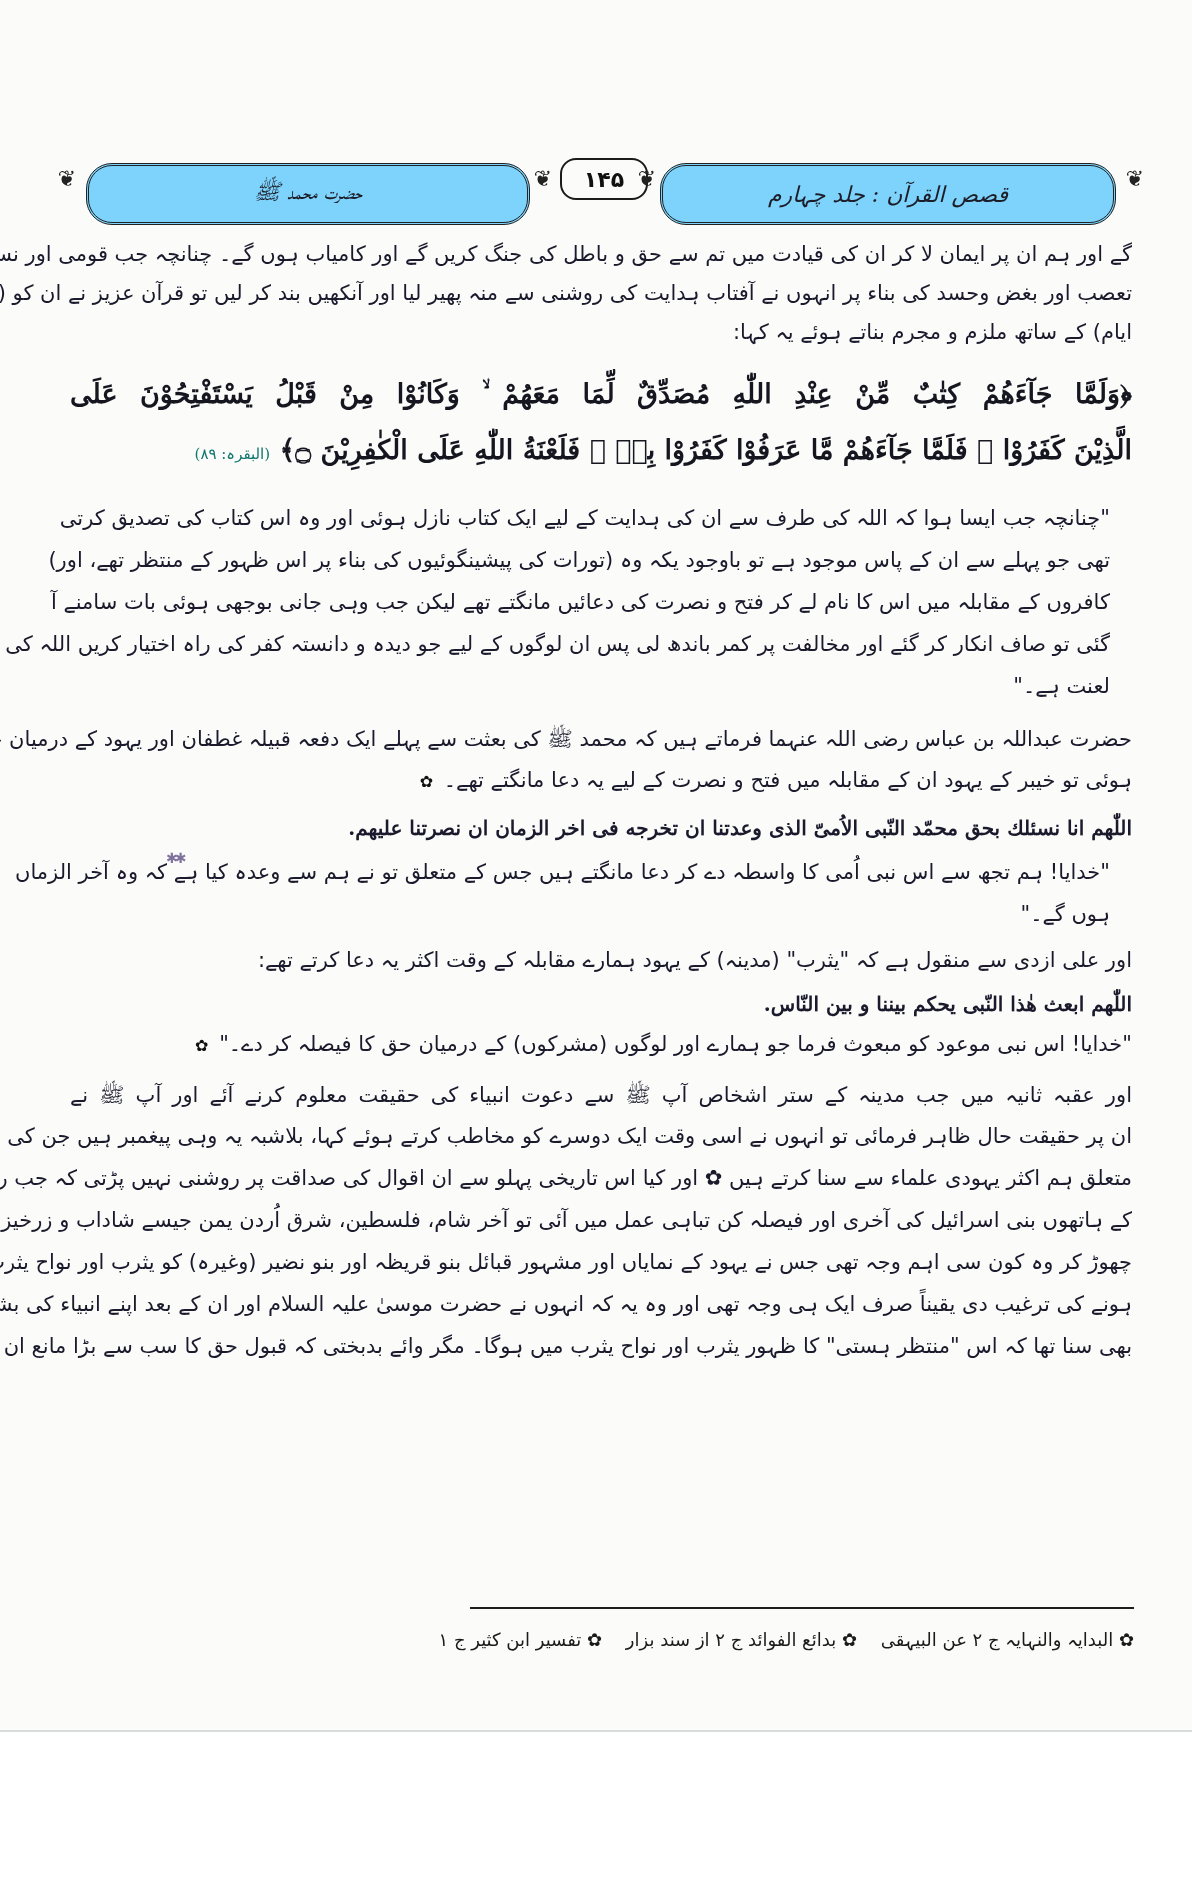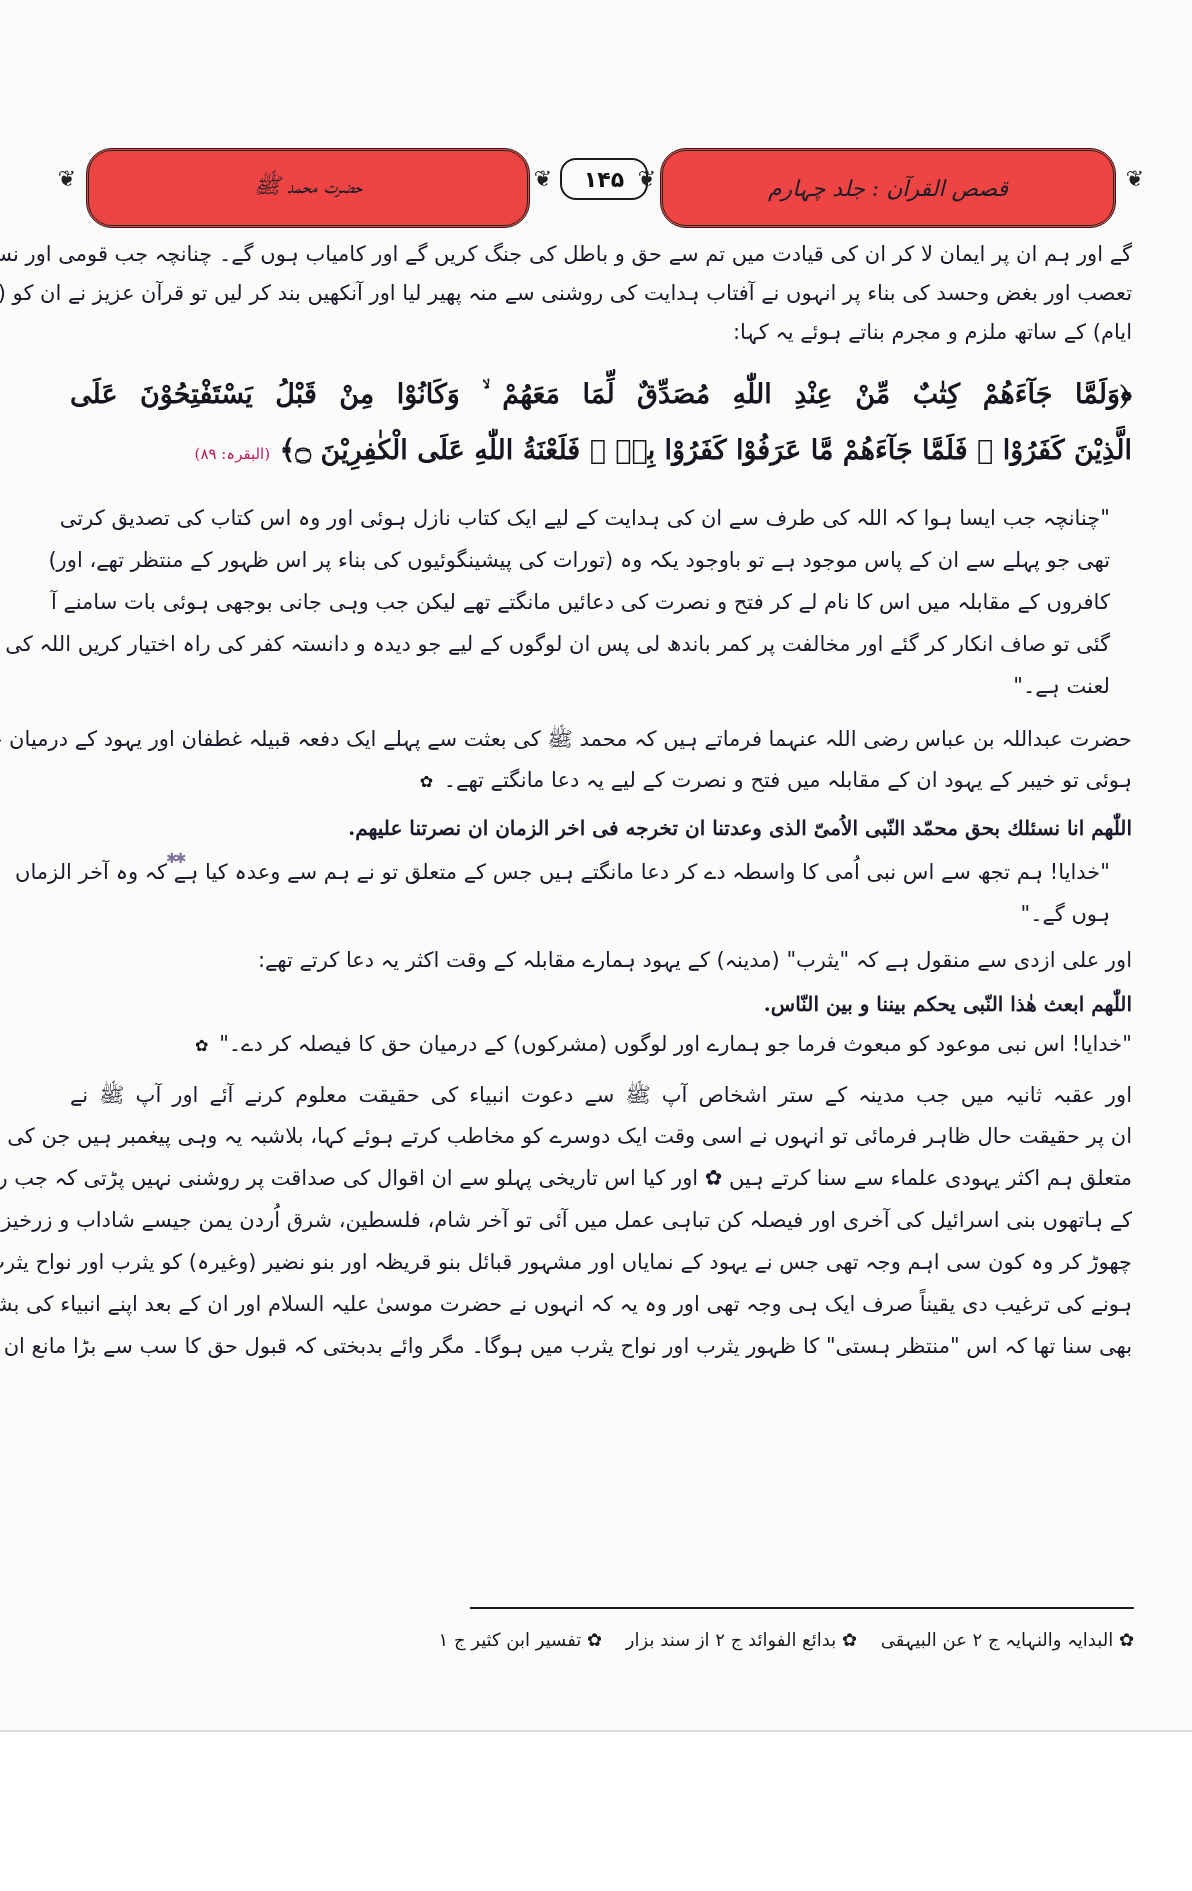--- a/index.html
+++ b/index.html
@@ -10,24 +10,24 @@
   .page {
     position: absolute; left: 0; top: 0; width: 1192px; height: 1730px;
     background: #fbfbfa;
   }
   .page-edge {
     position: absolute; left: 0; top: 1730px; width: 1192px; height: 2px; background: #d8dcdc;
   }
   
   .header { position: absolute; top: 148px; left: 48px; width: 1110px; height: 66px; }
   .cartouche {
-    position: absolute; top: 0; height: 80px; box-sizing: border-box;
+    position: absolute; top: 15px; height: 62px; box-sizing: border-box;
     border: 3px double #222; border-radius: 26px;
     display: flex; align-items: center; justify-content: center;
-    background: #ef4444;
+    background: #7dd3fc;
   }
   .cartouche.left { left: 38px; width: 444px; }
   .cartouche.right { left: 612px; width: 456px; }
   .cartouche span {
     font-family: "DejaVu Serif", serif; font-size: 22px; font-style: italic; color: #1d1d28;
     direction: rtl;
   }
   .flourish {
     position: absolute; top: 18px; width: 30px; height: 26px; color: #222; font-size: 22px;
     line-height: 26px; text-align: center;
@@ -40,21 +40,21 @@
   }
   
   .body { position: absolute; top: 226px; left: 70px; width: 1062px; direction: rtl; }
   .line {
     position: absolute; right: 0; direction: rtl; white-space: nowrap;
     font-family: "DejaVu Sans", sans-serif; font-size: 21px; color: #1a1a2c; letter-spacing: 0.2px;
   }
   .line.justify { left: 0; text-align: justify; text-align-last: justify; }
   .line.arabic { font-family: "DejaVu Serif", serif; font-size: 27px; font-weight: bold; color: #161620; }
   .line.quote { right: 22px; }
-  .ref { font-size: 15px; font-weight: normal; color: #be185d; }
+  .ref { font-size: 15px; font-weight: normal; color: #0f766e; }
   .mark { color: #111; font-size: 16px; margin: 0 4px; }
   .stain {
     position: absolute; left: 166px; top: 850px; width: 24px; height: 10px; color: #6b5b8f; font-size: 14px;
     letter-spacing: -3px; opacity: 0.85;
   }
   .fn-rule { position: absolute; top: 1607px; left: 470px; width: 664px; height: 2px; background: #1d1d1d; }
   .footnotes {
     position: absolute; top: 1620px; right: 58px; direction: rtl; white-space: nowrap;
     font-family: "DejaVu Sans", sans-serif; font-size: 18px; color: #1a1a1a; margin-top: 9px;
   }

